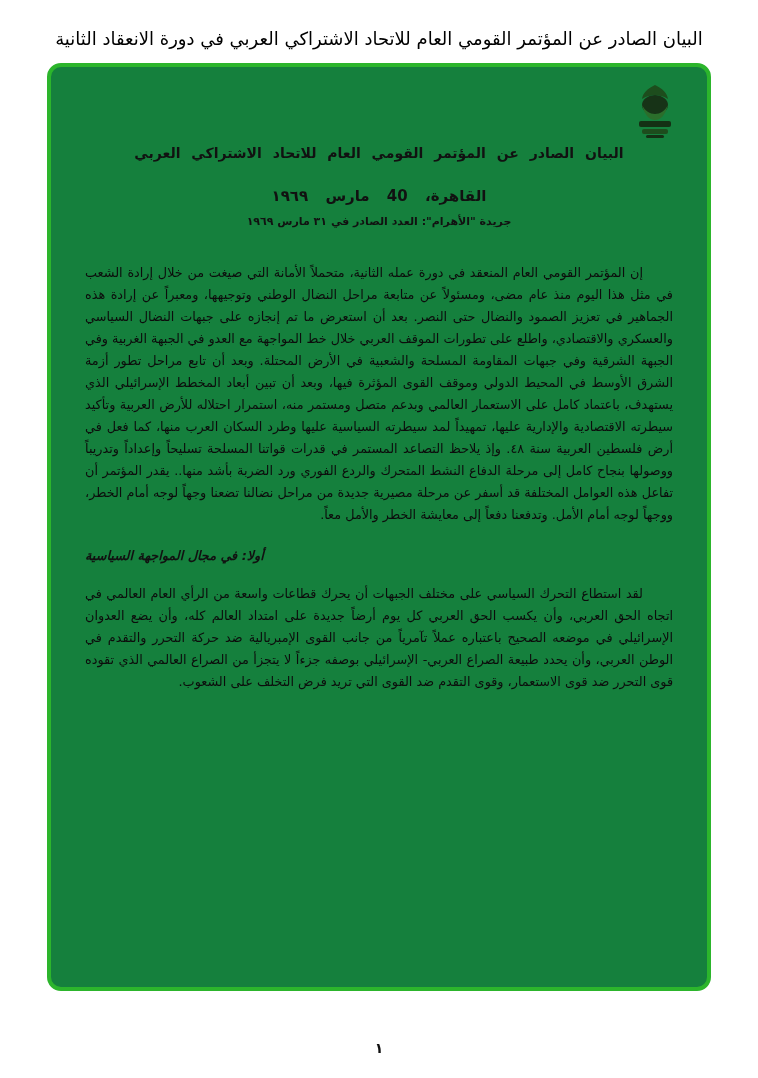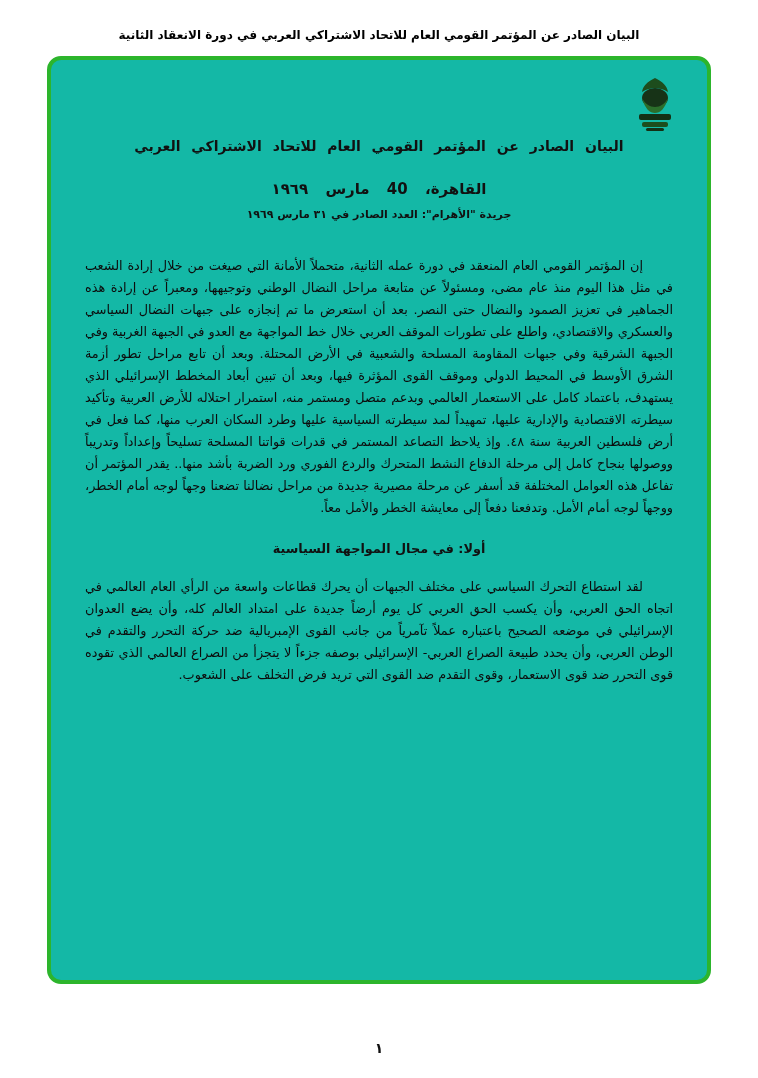--- a/index.html
+++ b/index.html
@@ -11,33 +11,33 @@
     margin: 0 auto;
     background: #ffffff;
     font-family: "DejaVu Sans", sans-serif;
     color: #111111;
     direction: rtl;
     overflow: hidden;
   }
   .top-header {
     padding-top: 28px;
     text-align: center;
-    font-size: 12px;
-    font-weight: bold;
+    font-size: 18px;
+    font-weight: normal;
     color: #000000;
   }
   .green-box {
     width: 664px;
     height: 928px;
     margin: 14px auto 0 auto;
     border: 4px solid #2cb52c;
     border-radius: 14px;
     padding: 16px 34px 14px 34px;
     position: relative;
-    background: #14b8a6;
+    background: #15803d;
     overflow: hidden;
   }
   .logo-wrap {
     display: flex;
     justify-content: flex-start; 
     height: 58px;
     margin-bottom: 4px;
   }
   .logo {
     width: 44px;
@@ -78,24 +78,25 @@
     text-align: justify;
     font-size: 12.8px;
     font-weight: normal;
     line-height: 1.72;
     text-indent: 30px;
     margin-bottom: 18px;
     color: #0c0c0c;
   }
   .section-heading {
     direction: rtl;
-    text-align: center;
+    text-align: left;
     font-size: 12.8px;
     font-weight: bold;
     margin: 22px 0 20px 0;
+    font-style: italic;
   }
   .page-number {
     position: absolute;
     bottom: 22px;
     left: 0;
     right: 0;
     text-align: center;
     font-size: 14px;
     font-weight: bold;
   }

